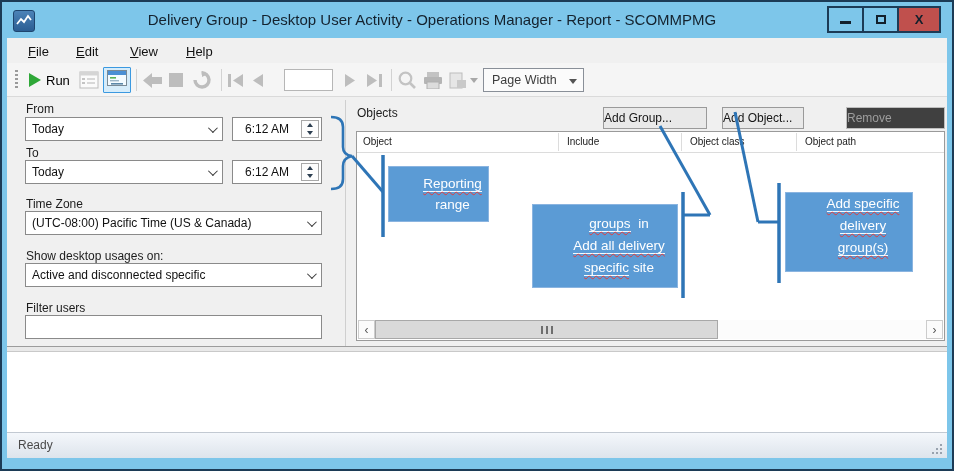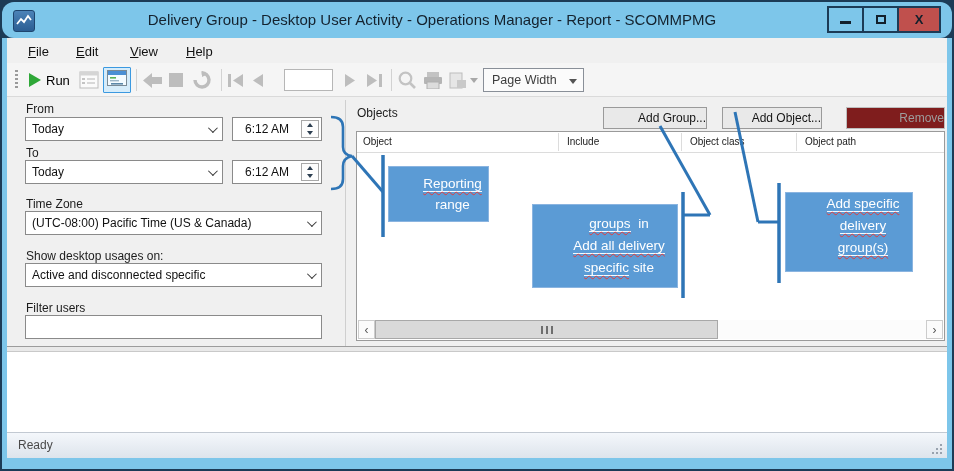--- a/index.html
+++ b/index.html
@@ -1,20 +1,20 @@
 <!DOCTYPE html>
 <html><head>
 <meta charset="utf-8">
 <style>
   * { margin:0; padding:0; box-sizing:border-box; }
   body { font-family:"Liberation Sans", sans-serif; background:#c8c8c8; }
   .window { position:relative; width:954px; height:471px; background:#1c3b56; overflow:hidden; }
 
   
-  .titlebar { position:absolute; left:2px; top:2px; width:950px; height:36px; background:#7dc6ea;border-radius:12px; }
+  .titlebar { position:absolute; left:2px; top:2px; width:950px; height:36px; background:#7dc6ea; }
   .frame-side { position:absolute; top:38px; width:5px; height:420px; background:#7dc6ea; }
   .frame-left { left:2px; } .frame-right { left:947px; }
   .frame-bottom { position:absolute; left:2px; top:458px; width:950px; height:11px; background:#7dc6ea; }
   .client { position:absolute; left:7px; top:38px; width:940px; height:420px; background:#f0f0f0; }
 
   .app-icon { position:absolute; left:11px; top:8px; width:22px; height:22px; border-radius:3px;
     background:linear-gradient(#4c83b8,#2a5d92); border:1px solid #1e456e; }
   .title-text { position:absolute; left:40px; right:130px; top:0; height:36px; line-height:36px;
     text-align:center; font-size:15px; color:#14222e; white-space:nowrap; overflow:hidden; }
   .win-btns { position:absolute; left:827px; top:4px; height:27px; display:flex; }
@@ -53,22 +53,22 @@
   .spin-up, .spin-dn { position:absolute; left:0; width:16px; height:9px; display:flex; align-items:center; justify-content:center; background:#fdfdfd; }
   .spin-up { top:0; border-bottom:1px solid #c9c9c9; }
   .spin-dn { bottom:0; }
   .car-up { width:0; height:0; border-left:3.5px solid transparent; border-right:3.5px solid transparent; border-bottom:4px solid #2c3e50; }
   .car-dn { width:0; height:0; border-left:3.5px solid transparent; border-right:3.5px solid transparent; border-top:4px solid #2c3e50; }
   .text-input { position:absolute; height:24px; background:#fff; border:1px solid #8a8a8a; font-size:12px; padding-left:6px; font-family:"Liberation Sans",sans-serif; }
   .vsep { position:absolute; left:345px; top:100px; width:1px; height:246px; background:#cfcfcf; }
 
   
   .btn { position:absolute; top:107px; height:22px; background:#e9e9e9; border:1px solid #9a9a9a;
-    font-size:12px; color:#151515; text-align:right; line-height:20px; }
-  .btn.disabled { color:#9d9d9d; border-color:#bebebe; background:#7f1d1d; }
+    font-size:12px; color:#151515; text-align:left; line-height:20px; }
+  .btn.disabled { color:#9d9d9d; border-color:#bebebe; background:#404040; }
   .obj-table { position:absolute; left:356px; top:131px; width:589px; height:210px; background:#fff; border:1px solid #9a9a9a; }
   .th { position:absolute; top:0; height:20px; font-size:10px; color:#1a1a1a; line-height:20px; }
   .th-sep { position:absolute; top:1px; width:1px; height:18px; background:#dcdcdc; }
   .hdr-line { position:absolute; left:0; top:20px; width:100%; height:1px; background:#dcdcdc; }
   .hscroll { position:absolute; left:1px; right:1px; bottom:1px; height:19px; background:#f7f7f7; display:flex; }
   .sb-btn { width:17px; height:19px; background:#fbfbfb; border:1px solid #cccccc; color:#555; font-size:12px;
     display:flex; align-items:center; justify-content:center; }
   .sb-track { position:relative; flex:1; background:#fcfcfc; }
   .sb-thumb { position:absolute; left:0; top:0; width:343px; height:19px; background:#d9d9d9; border:1px solid #a8a8a8; }
   .sb-grip { position:absolute; left:50%; top:5px; width:12px; height:8px; margin-left:-6px;
@@ -263,21 +263,21 @@
     <span>Active and disconnected specific</span><span class="chev"></span>
   </div>
 
   <span class="lbl" style="left:26px; top:301px">Filter users</span>
   <input class="text-input" style="left: 25px; top: 315px; width: 297px;" value="">
 
   <div class="vsep"></div>
 
   <span class="lbl" style="left:357px; top:106px">Objects</span>
   <div class="btn" style="left:603px; width:104px">Add Group...</div>
-  <div class="btn" style="left:722px; width:100px">Add Object...</div>
+  <div class="btn" style="left:722px; width:82px">Add Object...</div>
   <div class="btn disabled" style="left:846px; width:99px">Remove</div>
 
   <div class="obj-table">
     <span class="th" style="left:6px">Object</span>
     <span class="th" style="left:210px">Include</span>
     <span class="th" style="left:333px">Object class</span>
     <span class="th" style="left:448px">Object path</span>
     <span class="th-sep" style="left:201px"></span>
     <span class="th-sep" style="left:324px"></span>
     <span class="th-sep" style="left:439px"></span>

